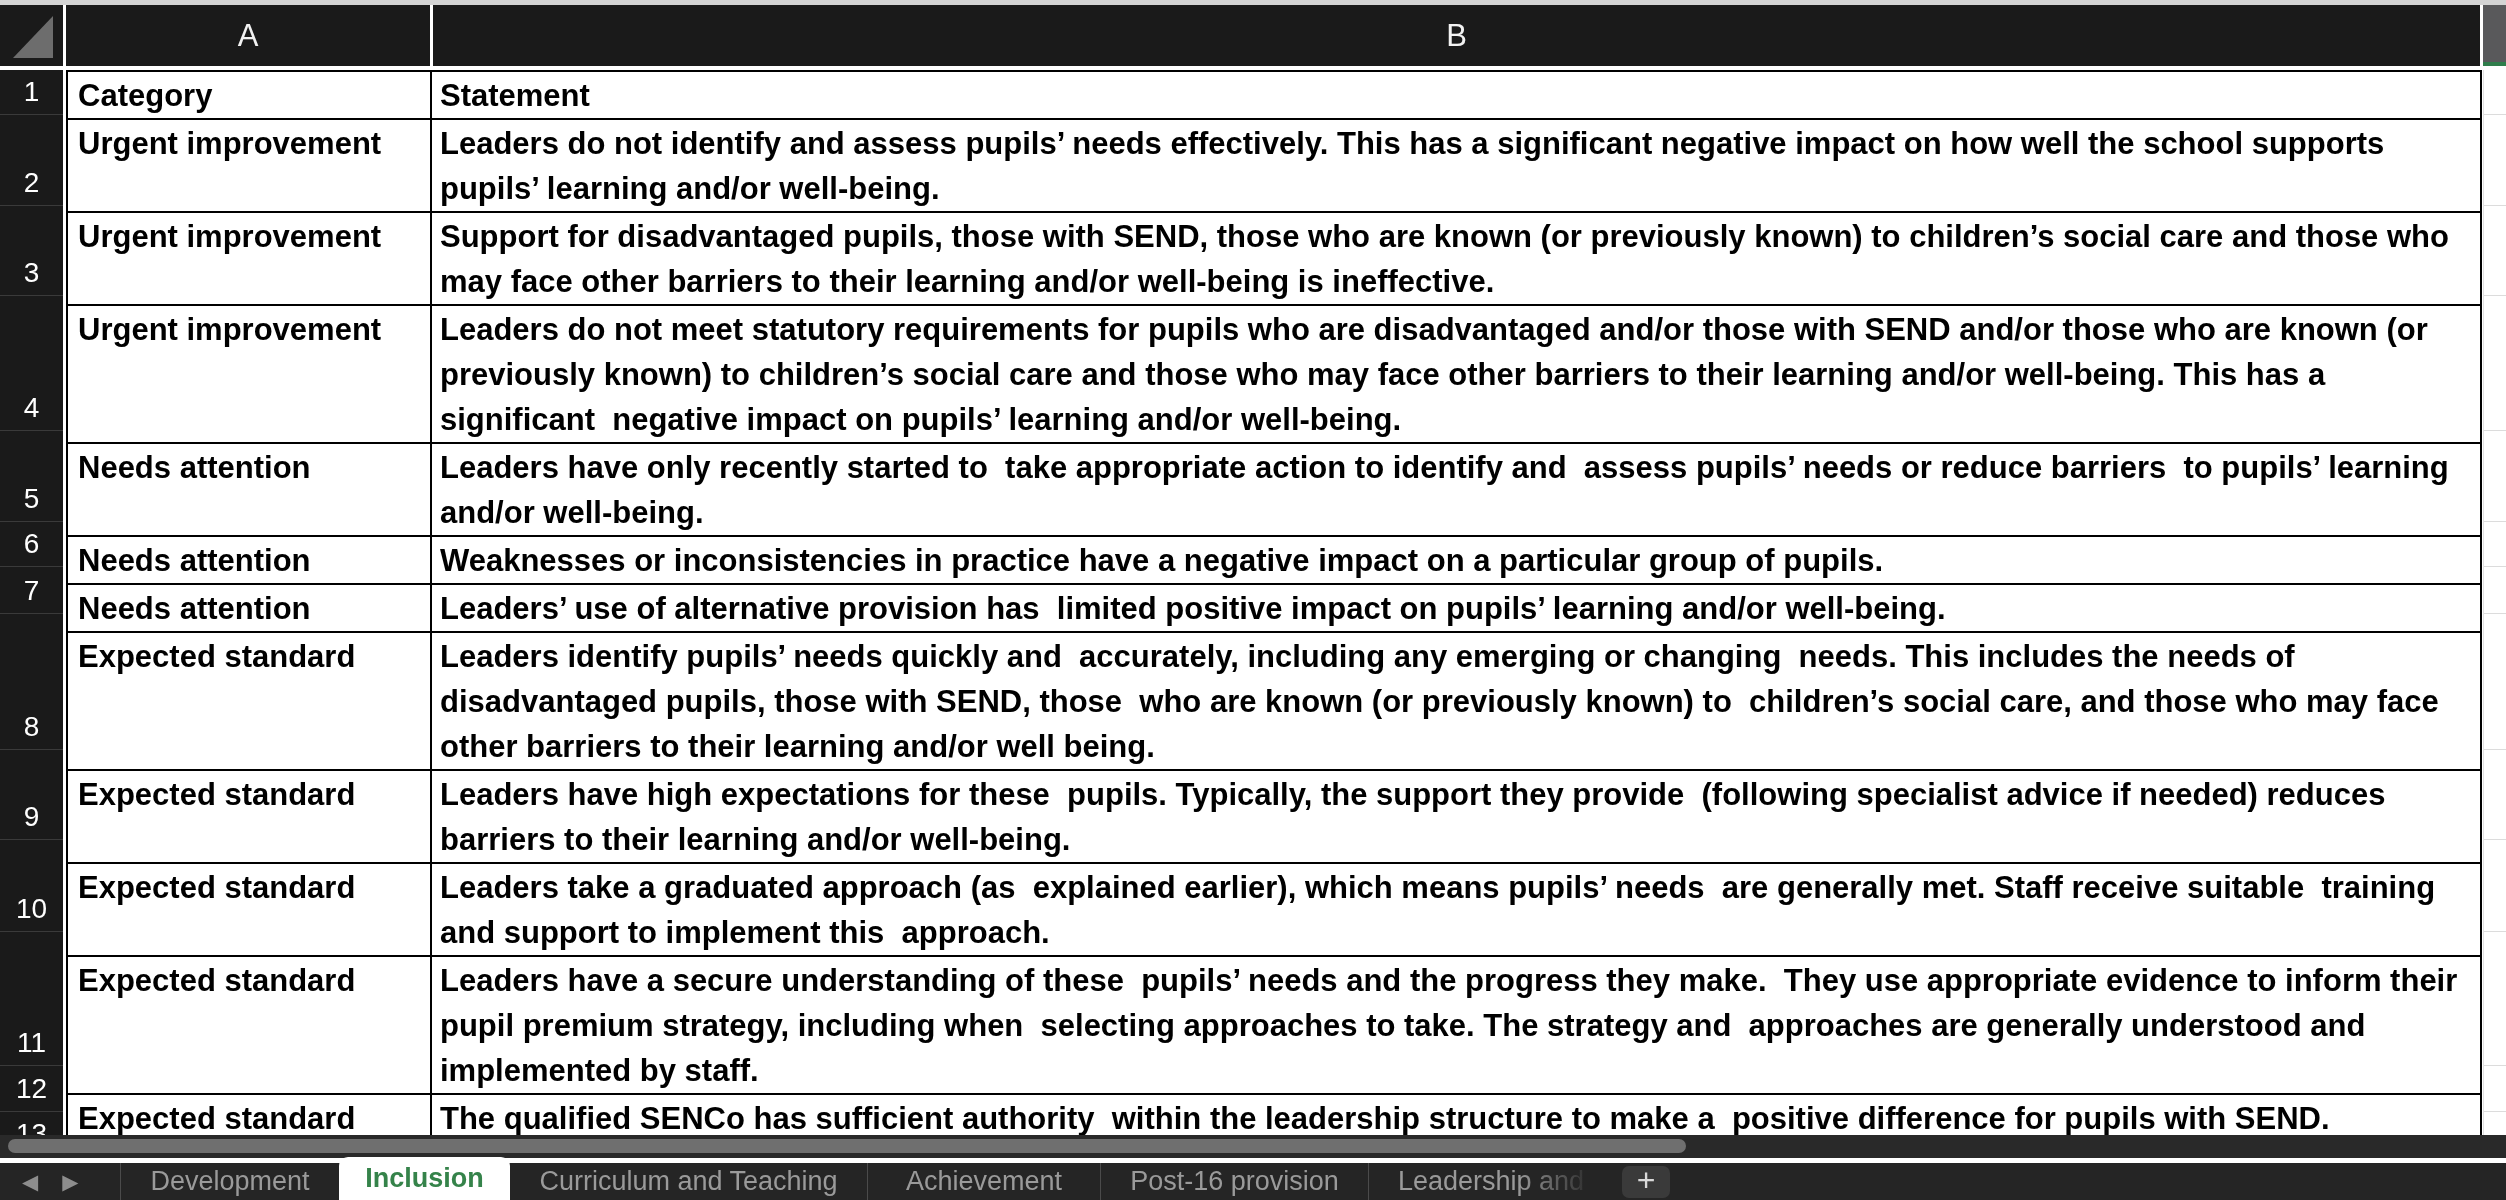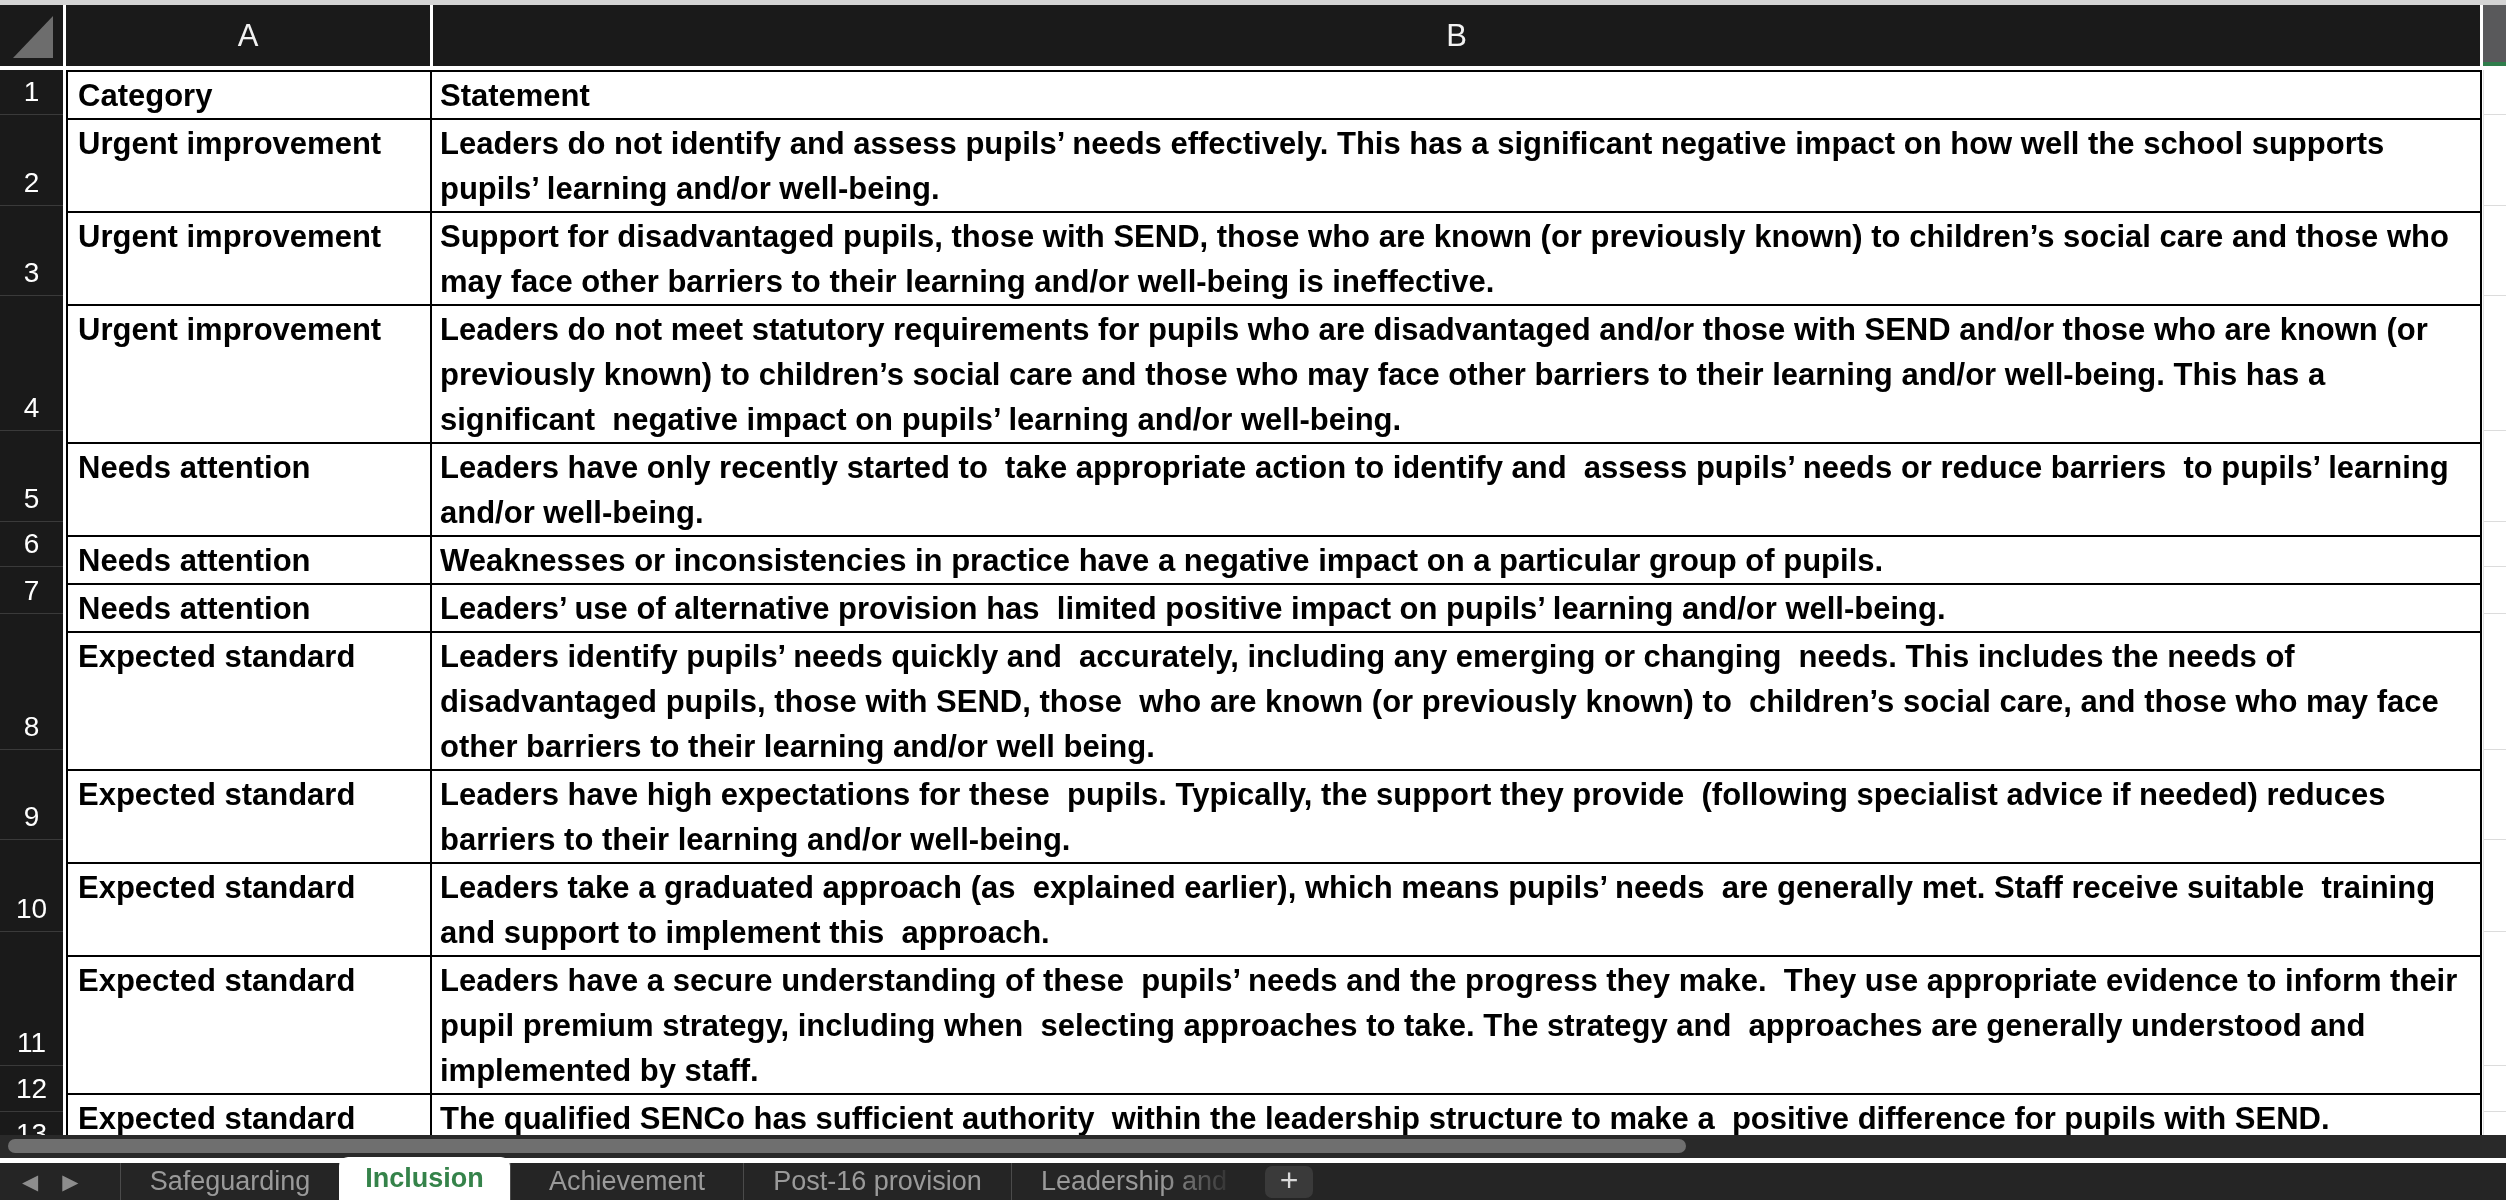--- a/index.html
+++ b/index.html
@@ -172,24 +172,27 @@
 
   <div class="white-band"></div>
 
   <div id="tabbar">
     <div class="nav-zone">
       <span class="nav-arrow">◀</span>
       <span class="nav-arrow">▶</span>
     </div>
 
     <div class="sheet-tab divider" style="width: 219px;">
-        <span class="lbl">Safeguarding</span>
+        <span class="lbl">Development</span>
       </div>
       <div class="sheet-tab active" style="width: 171px;">
         <span class="lbl">Inclusion</span>
+      </div>
+      <div class="sheet-tab" style="width: 357px;">
+        <span class="lbl">Curriculum and Teaching</span>
       </div>
       <div class="sheet-tab divider" style="width: 233px;">
         <span class="lbl">Achievement</span>
       </div>
       <div class="sheet-tab divider" style="width: 268px;">
         <span class="lbl">Post-16 provision</span>
       </div>
       <div class="sheet-tab divider" style="width: 245px;">
         <span class="lbl">Leadership and</span>
         <div class="fade-right"></div>

